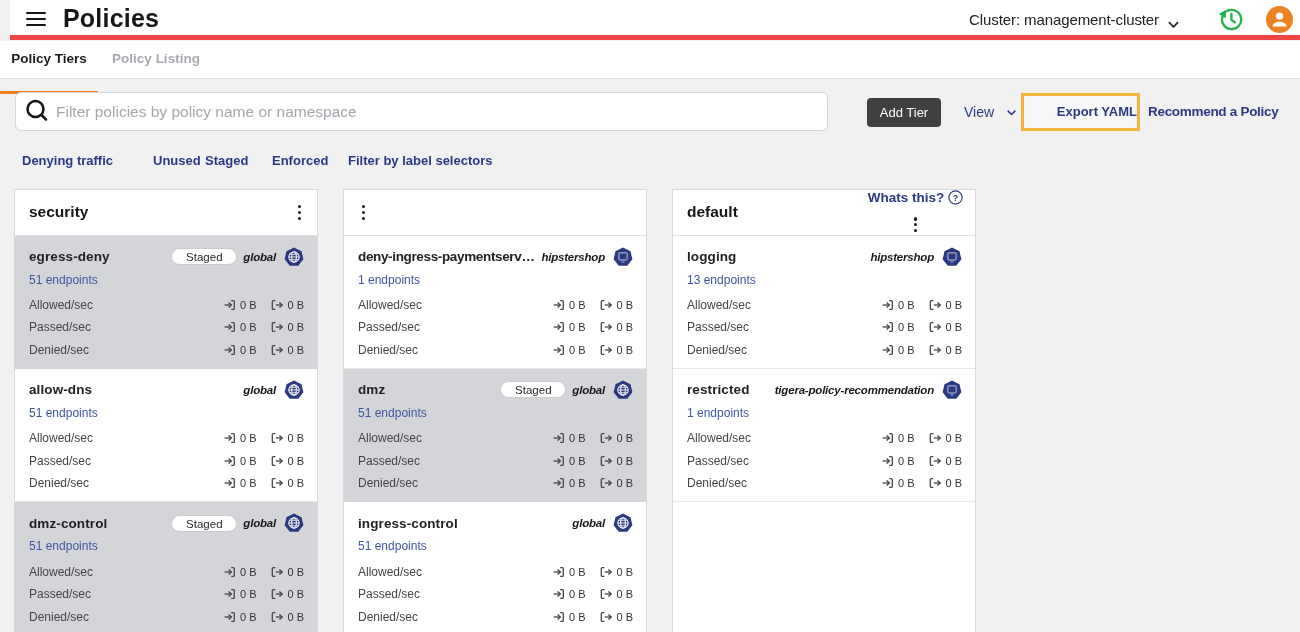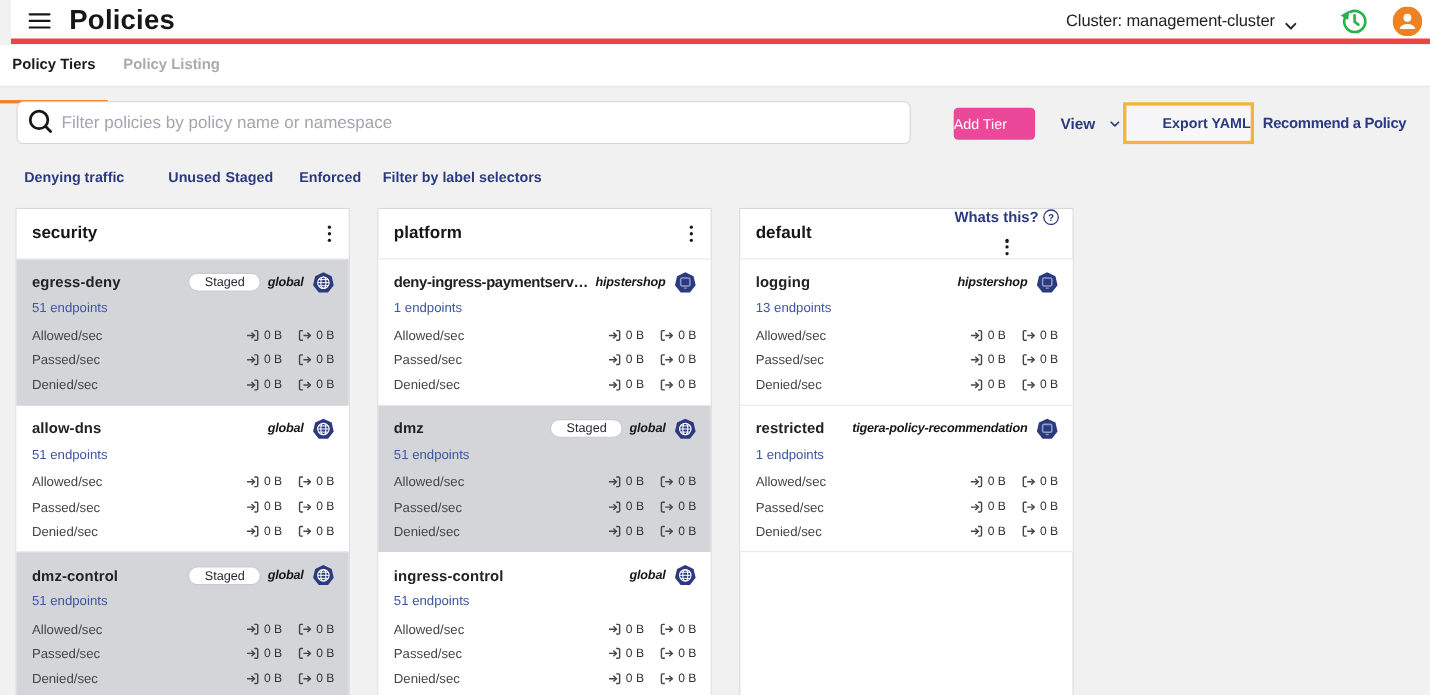--- a/index.html
+++ b/index.html
@@ -15,23 +15,23 @@
 .avat { position:absolute; top:6px; right:17px; }
 .tabs { position:absolute; left:0; top:41px; width:1300px; height:38px; background:#fff;
   border-bottom:1px solid #e4e4e6; }
 .tab { position:absolute; top:0; height:53px; line-height:36px; font-size:13.5px; font-weight:bold; text-align:center; }
 .tab1 { left:0; width:98px; color:#1b1b1f; border-bottom:3px solid #f57e20; }
 .tab2 { left:98px; width:116px; color:#a9a9b1; }
 .search { position:absolute; left:15px; top:92px; width:813px; height:39px; background:#fff;
   border:1px solid #d5d5d9; border-radius:6px; }
 .search svg { position:absolute; left:8px; top:5px; }
 .ph { position:absolute; left:40px; top:10px; font-size:15.5px; color:#a5a5ad; }
-.addtier { position:absolute; left:867px; top:98px; width:74px; height:29px; background:#ec4899;
-  border-radius:4px; color:#fff; font-size:13px; line-height:29px; }
-.view { position:absolute; left:964px; top:104px; font-size:14px; color:#2b3a80; font-weight:bold; }
+.addtier { position:absolute; left:867px; top:98px; width:74px; height:29px; background:#404040;
+  border-radius:4px; color:#fff; font-size:13px; text-align:center; line-height:29px; }
+.view { position:absolute; left:964px; top:104px; font-size:14px; color:#2b3a80; font-weight:normal; }
 .view svg { margin-left:9px; }
 .export { position:absolute; left:1021px; top:93px; width:119px; height:38px; border:3px solid #f3b33e;
   background:#f7f7f9; color:#2b3a80; font-size:13px; font-weight:bold; text-align:right; line-height:32px; }
 .recommend { position:absolute; left:1148px; top:104px; font-size:13.5px; letter-spacing:-0.3px; color:#2b3a80; font-weight:bold; }
 .filters { position:absolute; left:22px; top:153px; font-size:13px; font-weight:bold; color:#2b3a80; }
 .filters span { position:absolute; top:0; white-space:nowrap; }
 .tiercol { position:absolute; top:189px; width:304px; height:460px; background:#fff;
   border:1px solid #d9d9dc; }
 .thead { height:45.6px; border-bottom:1px solid #e2e2e5; display:flex; align-items:center;
   padding:0 12px 0 14px; }
@@ -318,21 +318,20 @@
             <path d="M4.8 6 H11"></path>
             <path d="M8.4 3.4 L11.2 6 L8.4 8.6"></path>
           </svg>
           <span class="v">0 B</span>
         </span>
       </div>
     </div>
   </div>
 <div class="tiercol" style="left:343px">
     <div class="thead">
-      <span class="tname">platform</span>
       <span class="thright">
         <span class="kebab">
           <i></i>
           <i></i>
           <i></i>
         </span>
       </span>
     </div>
     <div class="pcard">
       <div class="prow1">

